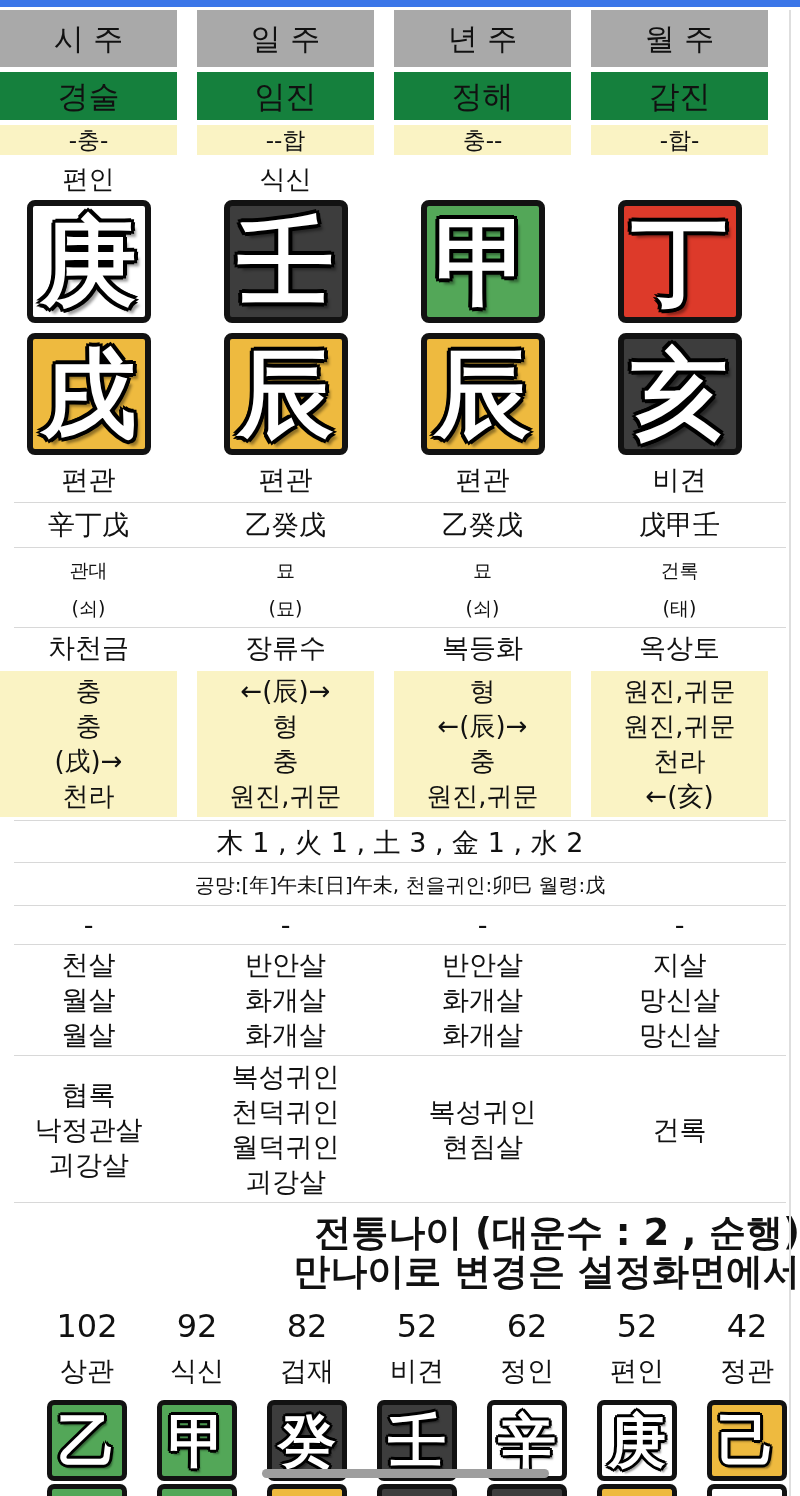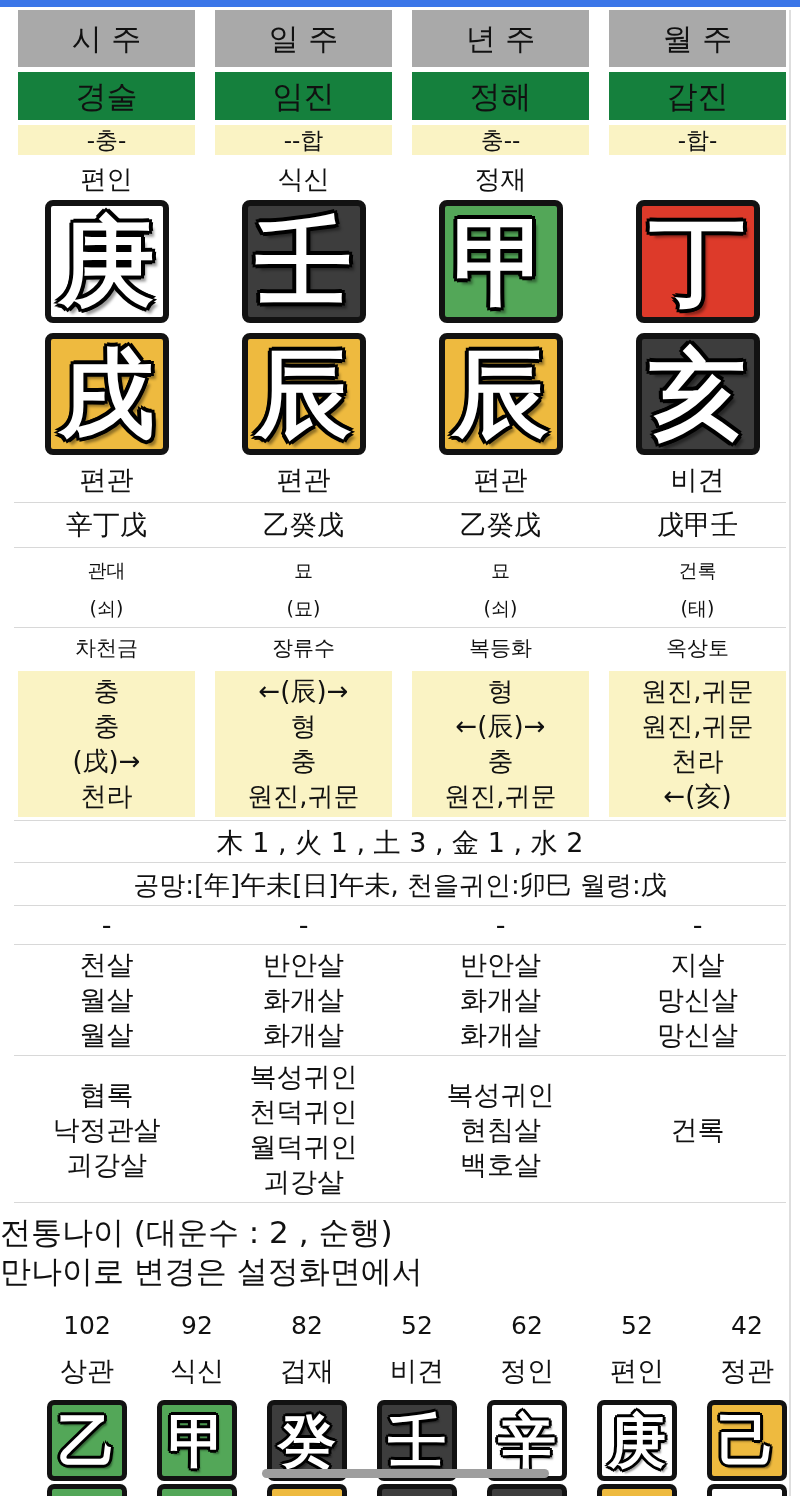--- a/index.html
+++ b/index.html
@@ -2,21 +2,21 @@
 <html><head>
 <meta charset="utf-8">
 <style>
   html,body{margin:0;padding:0;}
   body{
     width:800px;height:1496px;position:relative;overflow:hidden;
     background:#ffffff;color:#111;
     font-family:"DejaVu Sans","Liberation Sans",sans-serif;
   }
   
-  .grid4{display:grid;grid-template-columns:repeat(4,177px);column-gap:20px;padding-left:18px;}
+  .grid4{display:grid;grid-template-columns:repeat(4,177px);column-gap:20px;padding-left:0;}
   .cell{text-align:center;}
   .topbar{height:7px;background:#3b76e8;}
   .hdr-row{margin-top:3px;}
   .hdr-box{height:57px;line-height:57px;background:#a9a9a9;font-size:30px;}
   .ganji-row{margin-top:5px;}
   .ganji-box{height:48px;line-height:48px;background:#15803d;font-size:31px;}
   .rel-row{margin-top:5px;}
   .rel-box{height:30px;line-height:30px;background:#faf3c4;font-size:23px;}
   .tg-row .cell{height:45px;line-height:49px;font-size:26px;}
   .ilgan{color:#3377f6;font-weight:bold;}
@@ -37,33 +37,33 @@
   [data-color="green"]{background:#53a758;}
   [data-color="dark"]{background:#3d3d3d;}
   [data-color="red"]{background:#dd3a2a;}
   [data-color="gold"]{background:#eeba3f;}
   
   .tg2-row .cell{height:47px;line-height:50px;font-size:27px;}
   .sep{border-top:1px solid #d8d8d8;margin:0 14px;height:0;}
   .hidden-row .cell{height:44px;line-height:44px;font-size:27px;}
   .stage-row{padding-top:3px;}
   .stage-row .cell{height:76px;font-size:19px;line-height:38px;}
-  .napeum-row .cell{height:40px;line-height:40px;font-size:21px;}
+  .napeum-row .cell{height:40px;line-height:40px;font-size:27px;}
   .inter-row{margin:3px 0;}
   .inter-box{background:#faf3c4;height:140px;padding:3px 0;font-size:26px;line-height:35px;}
   .wide-row{height:41px;line-height:43px;text-align:center;font-size:27px;}
-  .gongmang-row{height:42px;line-height:44px;font-size:26px;}
+  .gongmang-row{height:42px;line-height:44px;font-size:20px;}
   .dash-row .cell{height:38px;line-height:38px;font-size:27px;}
   .sinsal1 .cell{height:108px;padding-top:2px;font-size:27px;line-height:35px;}
   .sinsal2 .cell{height:146px;font-size:27px;line-height:35px;display:flex;flex-direction:column;justify-content:center;}
-  .notice{padding-top:10px;text-align:left;font-size:31px;font-weight:normal;line-height:39px;height:78px;}
+  .notice{padding-top:10px;text-align:right;font-size:37px;font-weight:bold;line-height:39px;height:78px;}
   
   .grid7{display:grid;grid-template-columns:repeat(7,80px);column-gap:30px;padding-left:47px;}
   .age-row{margin-top:10px;}
-  .age-row .cell{height:46px;line-height:50px;font-size:25px;}
+  .age-row .cell{height:46px;line-height:50px;font-size:32px;}
   .god-row .cell{height:48px;line-height:48px;font-size:27px;}
   .dtile-row{margin-top:5px;}
   .dtile{
     width:70px;height:71px;border:5px solid #121212;border-radius:7px;
     display:flex;align-items:center;justify-content:center;
   }
   .dtile .hanja{
     font-size:58px;font-weight:bold;color:#fff;line-height:1;
     text-shadow:-2px -2px 0 #000,2px -2px 0 #000,-2px 2px 0 #000,2px 2px 0 #000,
       -3px 0 0 #000,3px 0 0 #000,0 -3px 0 #000,0 3px 0 #000,3px 4px 2px rgba(0,0,0,.4);
@@ -96,21 +96,20 @@
 <div class="grid4 rel-row">
   <div class="cell rel-box">-충-</div>
   <div class="cell rel-box">--합</div>
   <div class="cell rel-box">충--</div>
   <div class="cell rel-box">-합-</div>
 </div>
 
 <div class="grid4 tg-row">
   <div class="cell">편인</div>
   <div class="cell">식신</div>
-  <div class="cell">정재</div>
 </div>
 
 <div class="grid4 tile-row">
   <div class="cell">
       <div class="tile" data-color="white">
         <span class="hanja">庚</span>
       </div>
     </div>
   <div class="cell">
       <div class="tile" data-color="dark">
@@ -273,21 +272,20 @@
   </div>
   <div class="cell">
     <div>복성귀인</div>
       <div>천덕귀인</div>
       <div>월덕귀인</div>
       <div>괴강살</div>
   </div>
   <div class="cell">
     <div>복성귀인</div>
       <div>현침살</div>
-      <div>백호살</div>
   </div>
   <div class="cell">
     <div>건록</div>
   </div>
 </div>
 
 <div class="sep"></div>
 
 <div class="notice">
   <div>전통나이 (대운수 : 2 , 순행)</div>

